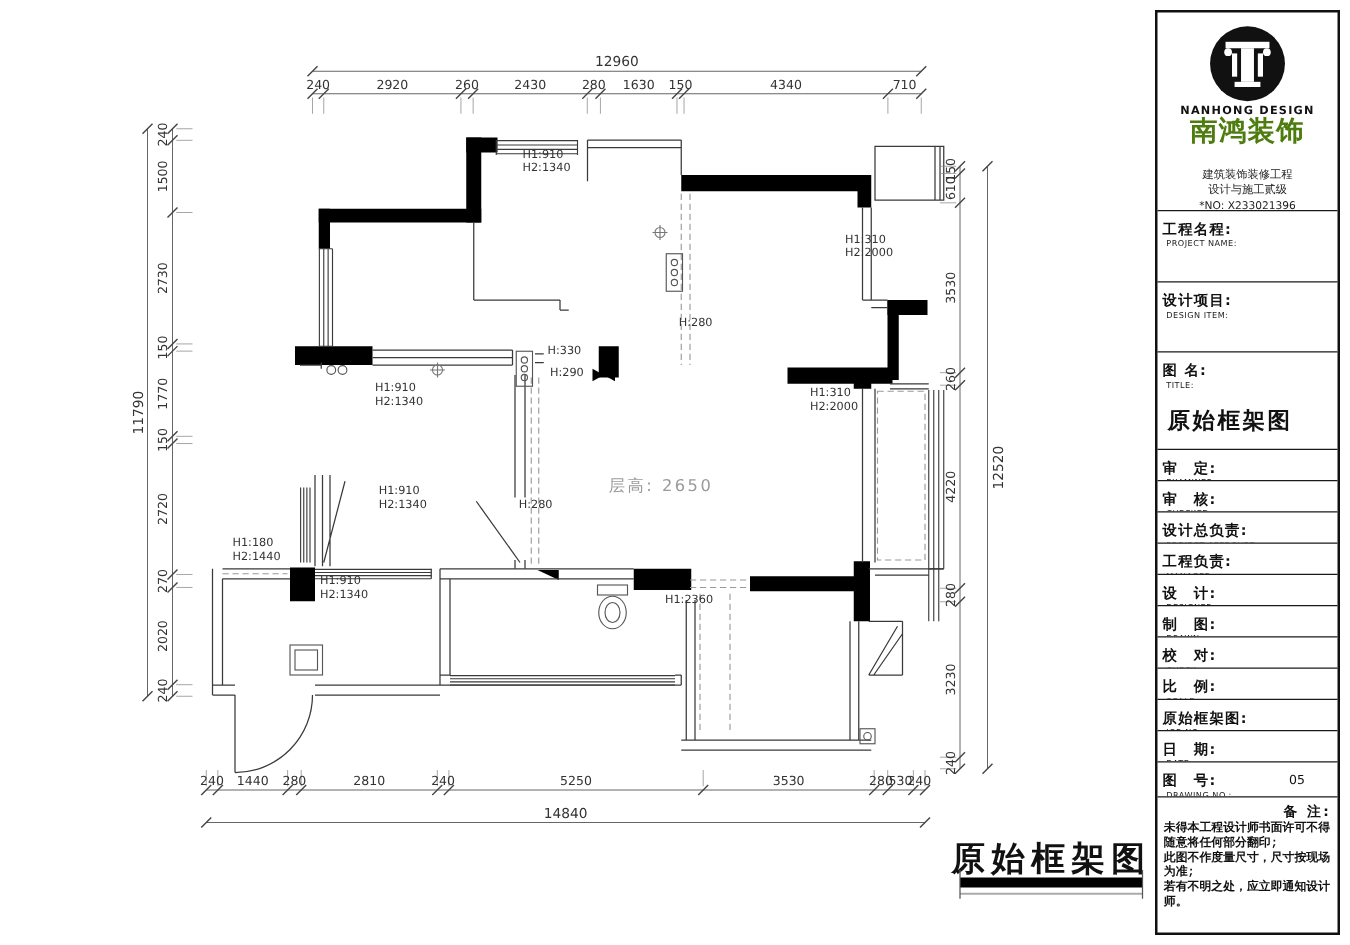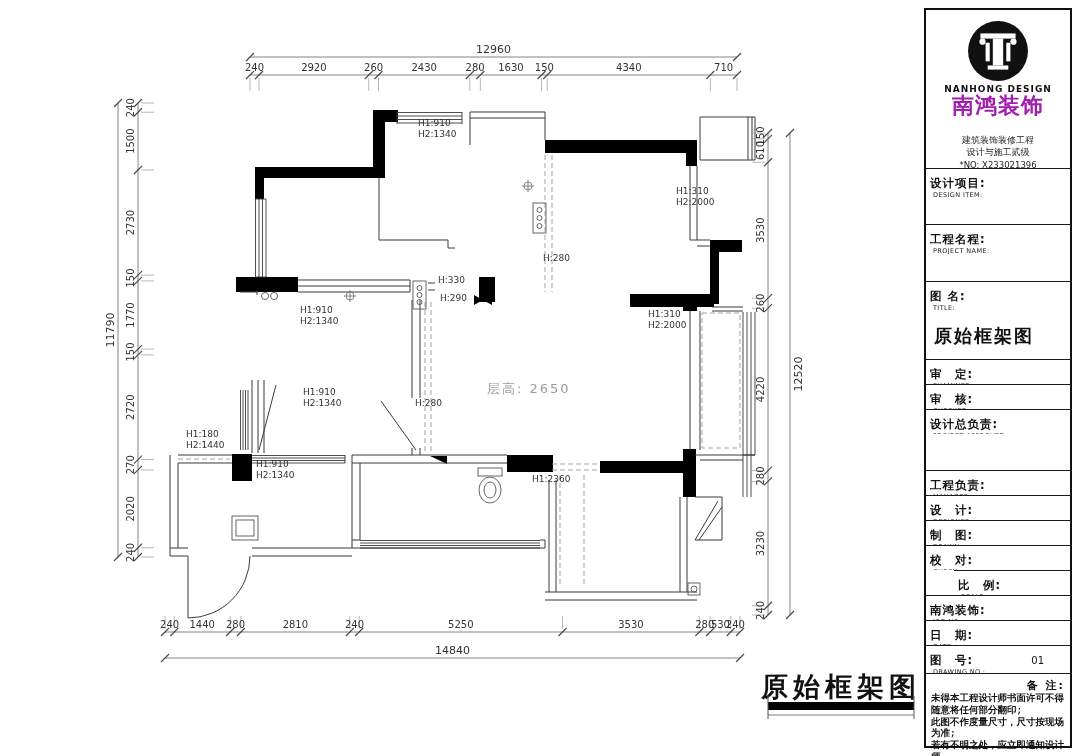--- a/index.html
+++ b/index.html
@@ -10,21 +10,21 @@
   .dimtot{font-size:11px;fill:#333;}
   .roomlbl{font-size:9px;fill:#333;}
   .roomlbl.big{font-size:13px;fill:#9a9a9a;letter-spacing:2px;}
   .dtitle{font-size:27px;font-weight:bold;fill:#111;letter-spacing:5px;}
   
   .titleblock{position:absolute;right:8px;top:8px;width:148px;height:740px;
     border:2px solid #111;box-sizing:border-box;background:#fff;}
   .tb-logo{height:158px;text-align:center;padding-top:10px;box-sizing:border-box;}
   .logo-svg{display:block;margin:0 auto;}
   .brand-en{font-size:9px;font-weight:bold;letter-spacing:1px;color:#111;margin-top:2px;}
-  .brand-cn{font-size:22px;font-weight:bold;color:#a21caf;letter-spacing:1px;line-height:1.1;}
+  .brand-cn{font-size:22px;font-weight:bold;color:#4d7c0f;letter-spacing:1px;line-height:1.1;}
   .cert{font-size:9px;color:#222;margin-top:16px;line-height:1.35;}
   .certno{font-size:8.5px;color:#222;margin-top:2px;}
   .tb-field{border-top:1px solid #1a1a1a;box-sizing:border-box;padding:3px 4px 0 4px;overflow:hidden;position:relative;}
   .tb-cn{font-size:11.5px;font-weight:bold;color:#111;letter-spacing:1px;line-height:1.15;}
   .tb-en{font-size:6.5px;color:#222;letter-spacing:.4px;margin-left:3px;}
   .tb-big{font-size:18px;font-weight:bold;color:#111;letter-spacing:2px;margin:12px 0 0 4px;}
   .tb-inline{position:absolute;right:26px;top:9px;font-size:10px;color:#111;}
   .tb-notes{border-top:1px solid #1a1a1a;padding:4px 5px;box-sizing:border-box;}
   .notes-label{font-size:11px;font-weight:bold;color:#111;letter-spacing:2px;text-align:right;}
   .notes-line{font-size:9.5px;font-weight:bold;color:#111;line-height:1.24;font-family:Liberation Mono, monospace;}
@@ -340,34 +340,34 @@
       <div class="brand-en">NANHONG DESIGN</div>
       <div class="brand-cn">南鸿装饰</div>
       <div class="cert">
         <span>建筑装饰装修工程</span><br>
         <span>设计与施工贰级</span>
       </div>
       <div class="certno">*NO: X233021396</div>
     </div>
 
     <div id="tb-fields">
+        <div class="tb-field" style="height: 57px;"><span class="tb-cn">工程名程:</span><div class="tb-en">PROJECT NAME:</div></div>
         <div class="tb-field" style="height: 56px;"><span class="tb-cn">设计项目:</span><div class="tb-en">DESIGN ITEM:</div></div>
-        <div class="tb-field" style="height: 57px;"><span class="tb-cn">工程名程:</span><div class="tb-en">PROJECT NAME:</div></div>
         <div class="tb-field" style="height: 78px;"><span class="tb-cn">图 名:</span><div class="tb-en">TITLE:</div><div class="tb-big">原始框架图</div></div>
         <div class="tb-field" style="height: 25px;"><span class="tb-cn">审　定:</span><div class="tb-en">EXAMINER:</div></div>
         <div class="tb-field" style="height: 25px;"><span class="tb-cn">审　核:</span><div class="tb-en">CHECKED:</div></div>
         <div class="tb-field" style="height: 25px;"><span class="tb-cn">设计总负责:</span><div class="tb-en">PROJECT APPROVED:</div></div>
-        <div class="tb-field" style="height: 25px; margin-top: 36px;"><span class="tb-cn">工程负责:</span><div class="tb-en">MANAGER:</div></div>
+        <div class="tb-field" style="height: 25px;"><span class="tb-cn">工程负责:</span><div class="tb-en">MANAGER:</div></div>
         <div class="tb-field" style="height: 25px;"><span class="tb-cn">设　计:</span><div class="tb-en">DESIGNER:</div></div>
         <div class="tb-field" style="height: 25px;"><span class="tb-cn">制　图:</span><div class="tb-en">DRAWN:</div></div>
         <div class="tb-field" style="height: 25px;"><span class="tb-cn">校　对:</span><div class="tb-en">CHECK:</div></div>
-        <div class="tb-field" style="height: 25px; margin-left: 28px;"><span class="tb-cn">比　例:</span><div class="tb-en">SCALE:</div></div>
-        <div class="tb-field" style="height: 25px;"><span class="tb-cn">南鸿装饰:</span><div class="tb-en">JOB NO.:</div></div>
+        <div class="tb-field" style="height: 25px;"><span class="tb-cn">比　例:</span><div class="tb-en">SCALE:</div></div>
+        <div class="tb-field" style="height: 25px;"><span class="tb-cn">原始框架图:</span><div class="tb-en">JOB NO.:</div></div>
         <div class="tb-field" style="height: 25px;"><span class="tb-cn">日　期:</span><div class="tb-en">DATE:</div></div>
-        <div class="tb-field" style="height: 28px;"><span class="tb-cn">图　号:</span><div class="tb-en">DRAWING NO.:</div><div class="tb-inline">01</div></div>
+        <div class="tb-field" style="height: 28px;"><span class="tb-cn">图　号:</span><div class="tb-en">DRAWING NO.:</div><div class="tb-inline">05</div></div>
       </div>
 
     <div class="tb-notes">
       <div class="notes-label">备 注:</div>
       <div id="notes-lines">
           <div class="notes-line">未得本工程设计师书面许可不得</div>
           <div class="notes-line">随意将任何部分翻印;</div>
           <div class="notes-line">此图不作度量尺寸，尺寸按现场</div>
           <div class="notes-line">为准;</div>
           <div class="notes-line">若有不明之处，应立即通知设计</div>

